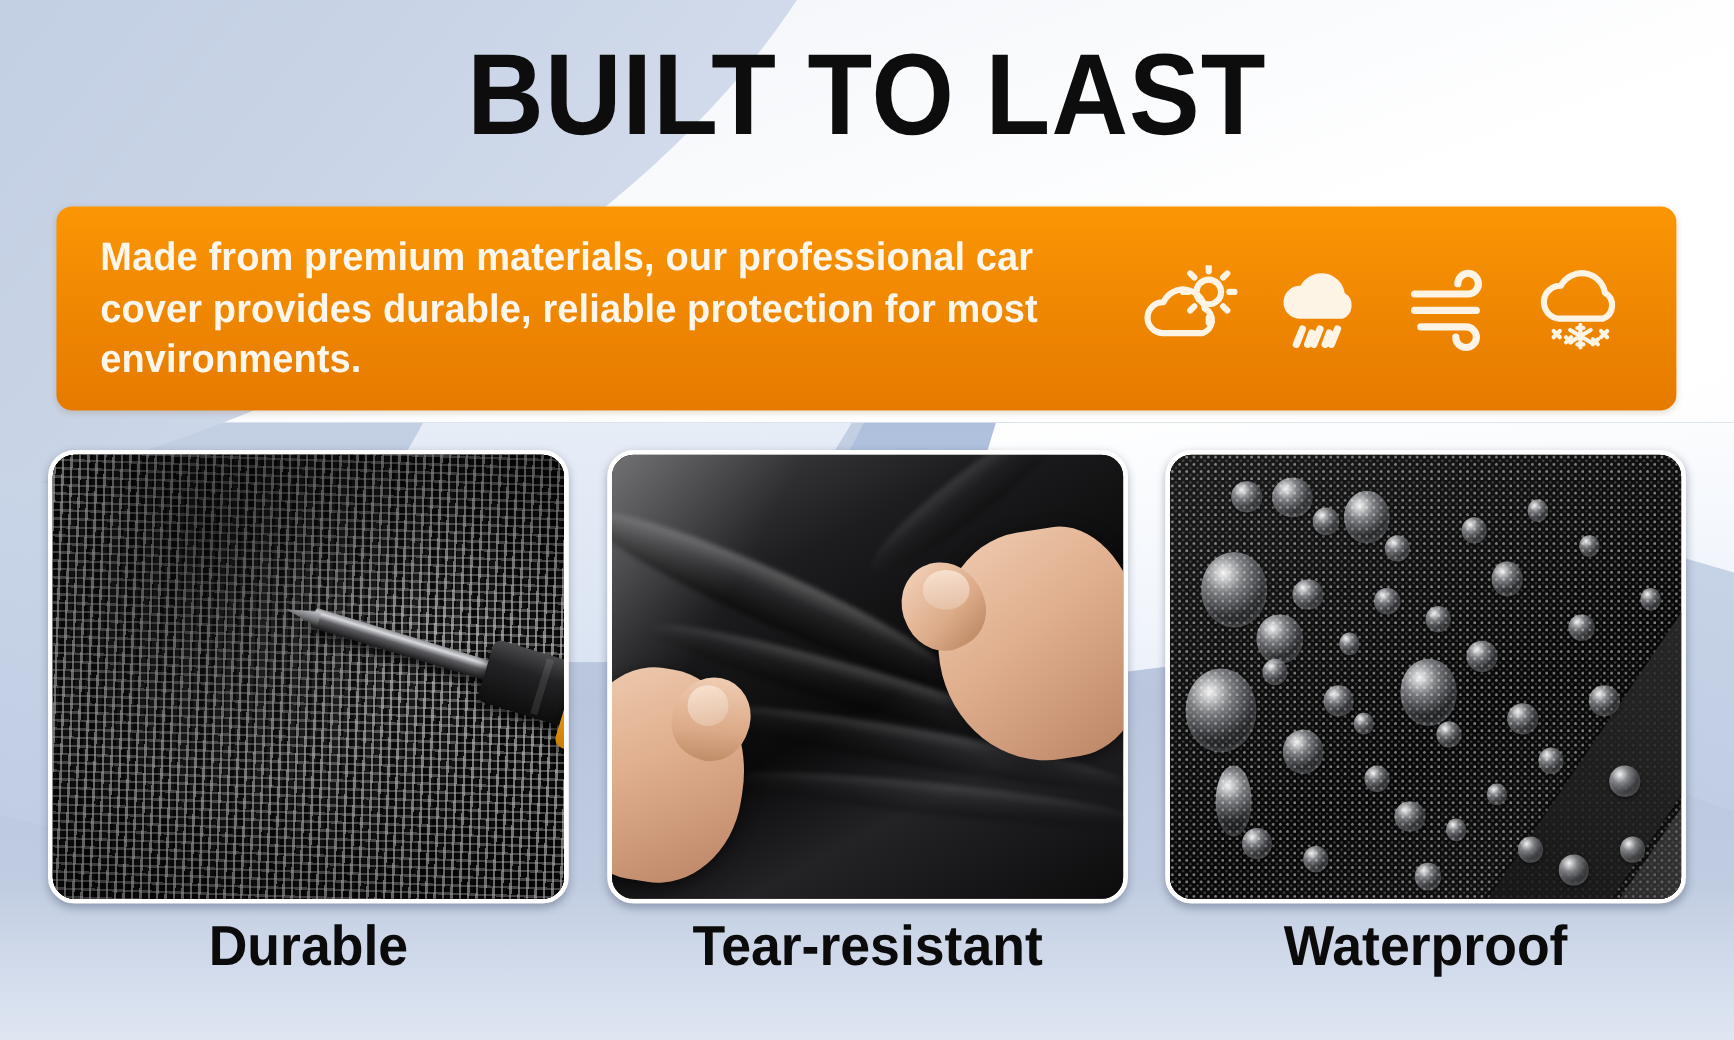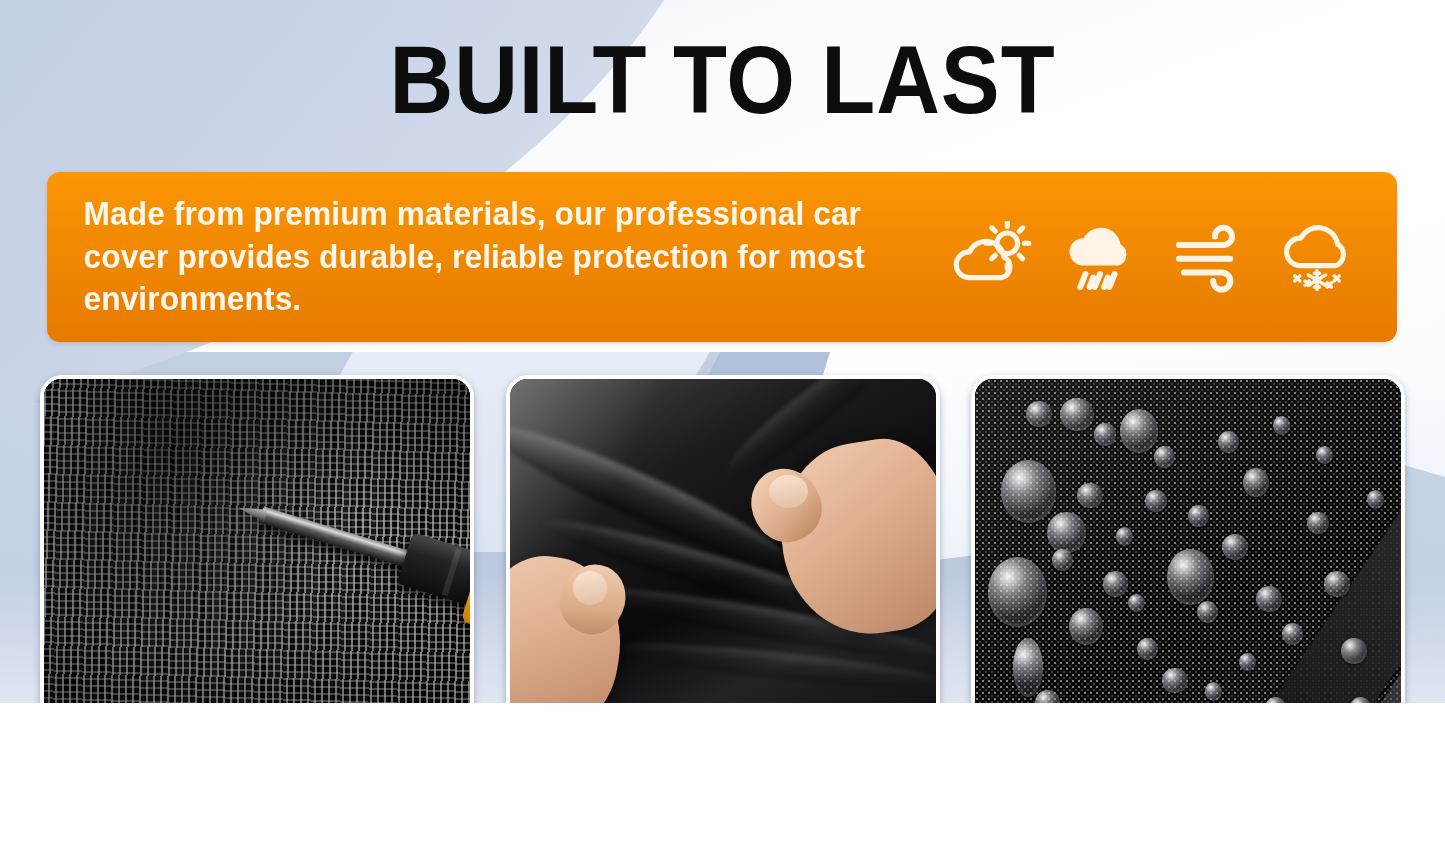--- a/index.html
+++ b/index.html
@@ -3,21 +3,21 @@
 <meta charset="utf-8">
 <title>Built To Last - Car Cover Infographic</title>
 <style>
   * { margin:0; padding:0; box-sizing:border-box; }
   html,body { width:1445px; height:867px; overflow:hidden; }
   body {
     font-family:"Liberation Sans", sans-serif;
     background:#ffffff;
     position:relative;
   }
-  .stage { position:absolute; inset:0; width:1445px; height:703px; overflow:hidden; }
+  .stage { position:absolute; inset:0; width:1445px; height:867px; overflow:hidden; }
 
   
   .bg-base {
     position:absolute; inset:0;
     background:linear-gradient(160deg,#eef2f8 0%,#ffffff 42%,#ffffff 58%,#f3f6fb 100%);
   }
   .bg-bottom {
     position:absolute; left:0; right:0; top:352px; bottom:0;
     background:linear-gradient(180deg,#c3cfe3 0%,#b9c6dd 45%,#c6d1e4 100%);
   }
@@ -403,14 +403,19 @@
             <span class="drop" style="left:36%;top:58%;width:4%;height:5%;"></span>
             <span class="drop" style="left:50%;top:34%;width:5%;height:6%;"></span>
             <span class="drop" style="left:62%;top:74%;width:4%;height:5%;"></span>
             <span class="drop" style="left:80%;top:18%;width:4%;height:5%;"></span>
           </div>
       </div>
     </div>
 
   </div>
 
+  <div class="captions">
+    <div class="caption">Durable</div>
+    <div class="caption">Tear-resistant</div>
+    <div class="caption">Waterproof</div>
+  </div>
 
 </div>
 
 </body></html>

